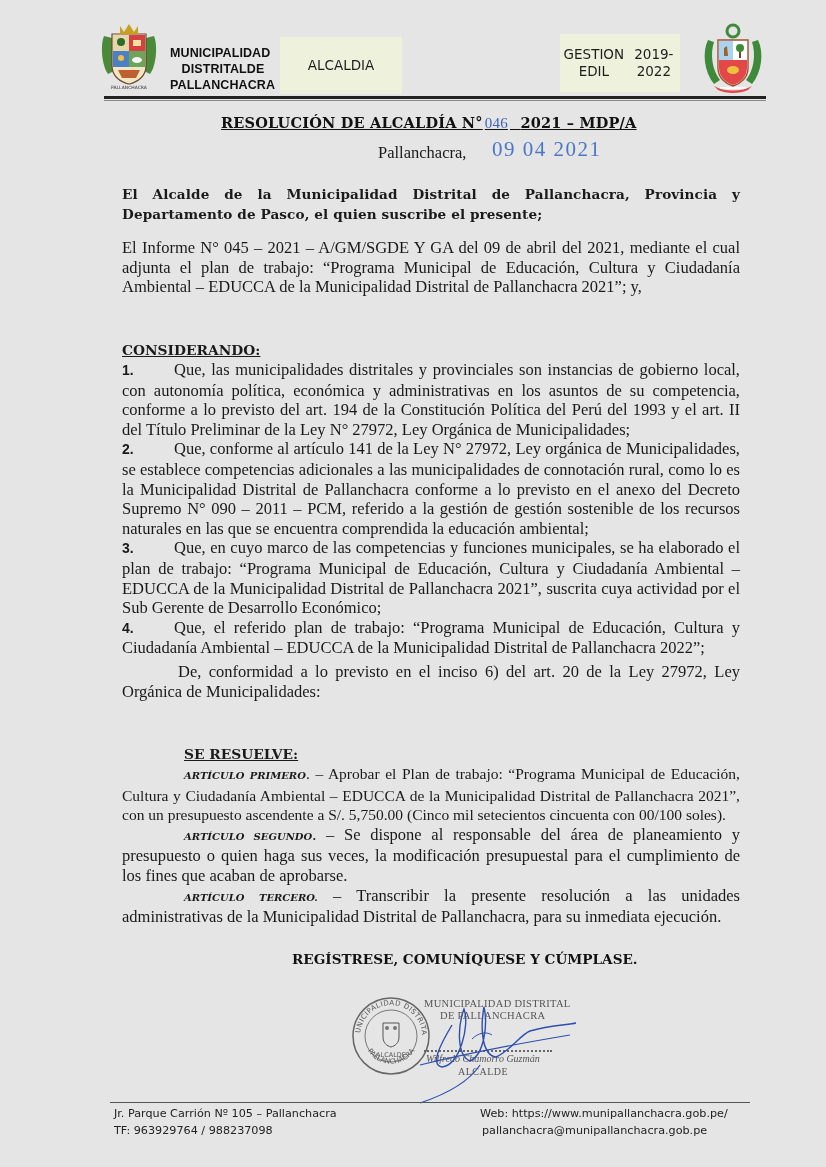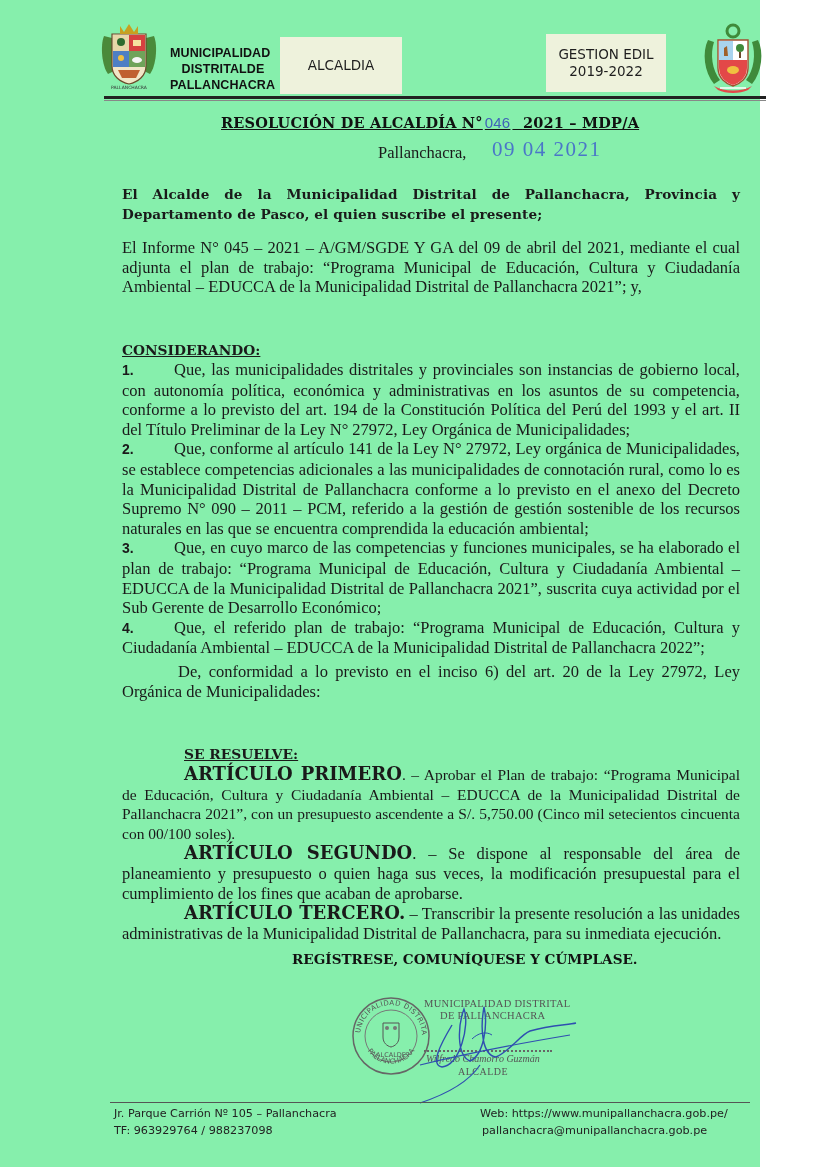--- a/index.html
+++ b/index.html
@@ -1,46 +1,46 @@
 <!DOCTYPE html>
 <html><head>
 <meta charset="utf-8">
 <style>
   html, body { margin: 0; padding: 0; background: #ffffff; }
   body { width: 826px; height: 1167px; position: relative; overflow: hidden; color: #1a1a1a; }
-  .page { position: absolute; left: 0; top: 0; width: 760px; height: 1167px; background: #86efac; }
+  .page { position: absolute; left: 0; top: 0; width: 826px; height: 1167px; background: #e5e5e5; }
 
   
   .hdr-logo-left { position: absolute; left: 98px; top: 22px; width: 62px; height: 68px; }
   .hdr-muni { position: absolute; left: 170px; top: 45px; width: 106px; font-family: "Liberation Sans", sans-serif; font-weight: bold; font-size: 12.5px; line-height: 16px; color: #111; letter-spacing: 0.1px; }
   .hdr-muni .l2 { display: flex; justify-content: center; }
   .hdr-box { position: absolute; font-family: "DejaVu Sans", sans-serif; font-size: 13.5px; color: #1e1e1e; display: flex; align-items: center; justify-content: center; text-align: center; line-height: 17px; }
   .hdr-box.green { background: #eef2dc; }
   .hdr-box.alcaldia { left: 280px; top: 37px; width: 122px; height: 57px; }
   .hdr-box.asesoria { left: 402px; top: 37px; width: 172px; height: 50px; }
-  .hdr-box.gestion { left: 546px; top: 34px; width: 120px; height: 58px; flex-direction: column; align-items: center; }
+  .hdr-box.gestion { left: 560px; top: 34px; width: 120px; height: 58px; flex-direction: row; align-items: center; }
   .hdr-logo-right { position: absolute; left: 700px; top: 22px; width: 66px; height: 72px; }
   .hdr-rule { position: absolute; left: 104px; top: 96px; width: 662px; height: 3px; background: #222; }
   .hdr-rule2 { position: absolute; left: 104px; top: 100px; width: 662px; height: 1px; background: #888; }
   .title { position: absolute; left: 221px; top: 114px; font-family: "DejaVu Serif", serif; font-weight: bold; font-size: 14.5px; text-decoration: underline; color: #111; white-space: nowrap; letter-spacing: 0.2px; }
-  .title .num { font-family: Liberation Sans, sans-serif; font-weight: normal; color: #3f63b8; text-decoration: none; font-size: 15px; margin: 16px 2px; }
+  .title .num { font-family: Liberation Serif, serif; font-weight: normal; color: #3f63b8; text-decoration: none; font-size: 15px; margin: 16px 2px; }
   .place { position: absolute; left: 378px; top: 143px; font-family: "Liberation Serif", serif; font-size: 16.5px; color: #1a1a1a; white-space: nowrap; }
   .stamp-date { position: absolute; left: 492px; top: 137px; font-family: Liberation Serif, serif; font-size: 21px; color: #4a76c8; letter-spacing: 1.5px; white-space: nowrap; }
 
   .block { position: absolute; left: 122px; width: 618px; font-family: "Liberation Serif", serif; font-size: 16.5px; line-height: 19.6px; color: #1a1a1a; text-align: justify; }
   .intro { top: 184px; font-family: "DejaVu Serif", serif; font-weight: bold; font-size: 13.6px; line-height: 20px; letter-spacing: 0.1px; }
   .sec-head { font-family: "DejaVu Serif", serif; font-weight: bold; font-size: 13.8px; text-decoration: underline; line-height: 19px; }
   .visto { top: 238px; }
   .consid { top: 341px; }
   .item-num { font-family: "Liberation Sans", sans-serif; font-weight: bold; font-size: 14px; display: inline-block; width: 52px; }
   .indent-para { text-indent: 52px; }
   .resuelve { top: 745px; }
   .resuelve .sec-head { margin-left: 62px; }
   .art { text-indent: 62px; }
-  .art-label { font-family: "DejaVu Serif", serif; font-weight: bold; font-size: 18px; }
+  .art-label { font-family: "DejaVu Serif", serif; font-weight: bold; font-size: 10px; font-style: italic; }
   .art1-body { font-size: 15.5px; }
   .closing { position: absolute; left: 292px; top: 951px; font-family: "DejaVu Serif", serif; font-weight: bold; font-size: 13.6px; white-space: nowrap; color: #111; }
 
   
   .seal { position: absolute; left: 350px; top: 995px; width: 82px; height: 82px; }
   .sig-text { position: absolute; font-family: "Liberation Serif", serif; color: #555; white-space: nowrap; }
   .sig-org1 { left: 424px; top: 998px; font-size: 10.5px; letter-spacing: 0.3px; }
   .sig-org2 { left: 440px; top: 1010px; font-size: 10.5px; letter-spacing: 0.3px; }
   .sig-name { left: 426px; top: 1053px; font-size: 10px; font-style: italic; }
   .sig-role { left: 458px; top: 1066px; font-size: 10px; letter-spacing: 0.5px; }

